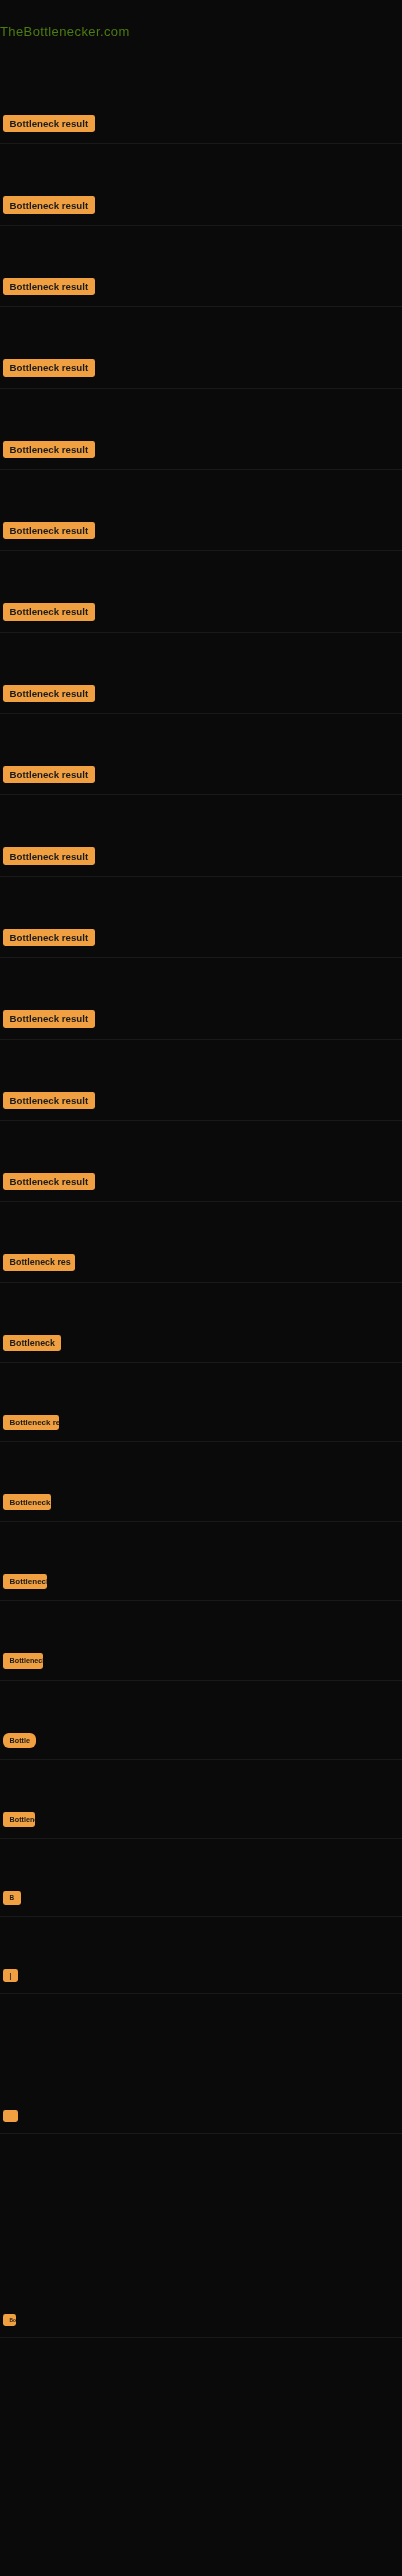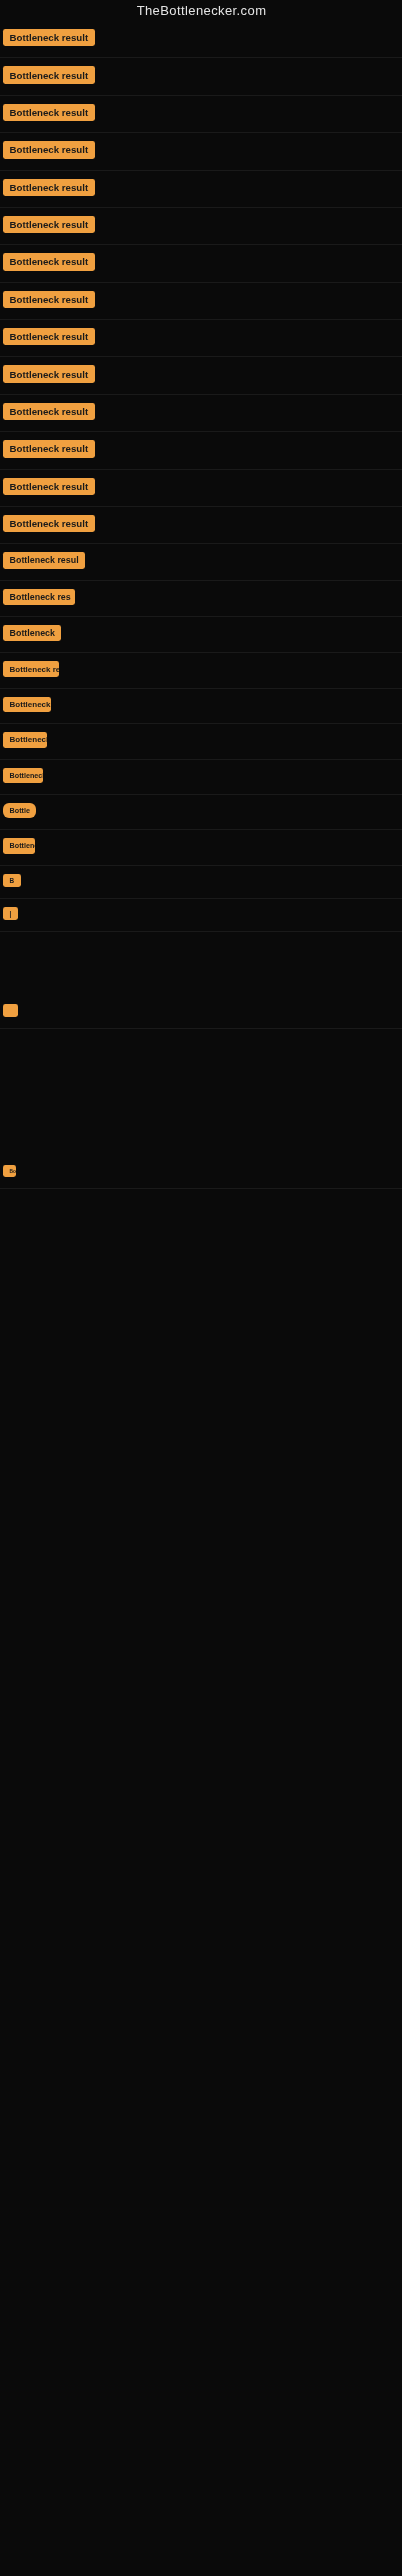--- a/index.html
+++ b/index.html
@@ -10,37 +10,37 @@
 
     body {
       background-color: #0a0a0a;
       width: 403px;
       min-height: 2576px;
       font-family: Arial, sans-serif;
       position: relative;
     }
 
     .site-title {
-      text-align: center;
-      color: #e5e5e5;
+      color: #4d7c0f;
       font-size: 13px;
-      padding: 3px 0;
+      padding: 24px 0;
       letter-spacing: 0.4px;
     }
 
     .bottleneck-badge {
       display: inline-block;
       background-color: #f0a040;
       color: #1a1a1a;
       font-size: 9.7px;
       font-weight: bold;
       padding: 3.2px 6.4px;
       border-radius: 2.4px;
       white-space: nowrap;
       overflow: hidden;
+      margin-top: 44px;
     }
 
     .row {
       padding: 8px 3.2px;
       border-bottom: 0.8px solid #1a1a1a;
     }
 
     
     .row-1  .bottleneck-badge { max-width: 105px; }
     .row-2  .bottleneck-badge { max-width: 105px; }
@@ -91,21 +91,20 @@
     <div class="row row-5"><span class="bottleneck-badge">Bottleneck result</span></div>
     <div class="row row-6"><span class="bottleneck-badge">Bottleneck result</span></div>
     <div class="row row-7"><span class="bottleneck-badge">Bottleneck result</span></div>
     <div class="row row-8"><span class="bottleneck-badge">Bottleneck result</span></div>
     <div class="row row-9"><span class="bottleneck-badge">Bottleneck result</span></div>
     <div class="row row-10"><span class="bottleneck-badge">Bottleneck result</span></div>
     <div class="row row-11"><span class="bottleneck-badge">Bottleneck result</span></div>
     <div class="row row-12"><span class="bottleneck-badge">Bottleneck result</span></div>
     <div class="row row-13"><span class="bottleneck-badge">Bottleneck result</span></div>
     <div class="row row-14"><span class="bottleneck-badge">Bottleneck result</span></div>
-    <div class="row row-15"><span class="bottleneck-badge">Bottleneck resul</span></div>
     <div class="row row-16"><span class="bottleneck-badge">Bottleneck res</span></div>
     <div class="row row-17"><span class="bottleneck-badge">Bottleneck</span></div>
     <div class="row row-18"><span class="bottleneck-badge">Bottleneck res</span></div>
     <div class="row row-19"><span class="bottleneck-badge">Bottleneck</span></div>
     <div class="row row-20"><span class="bottleneck-badge">Bottleneck</span></div>
     <div class="row row-21"><span class="bottleneck-badge">Bottleneck r</span></div>
     <div class="row row-22"><span class="bottleneck-badge">Bottle</span></div>
     <div class="row row-23"><span class="bottleneck-badge">Bottleneck</span></div>
     <div class="row row-24"><span class="bottleneck-badge">B</span></div>
     <div class="row row-25"><span class="bottleneck-badge">|</span></div>

